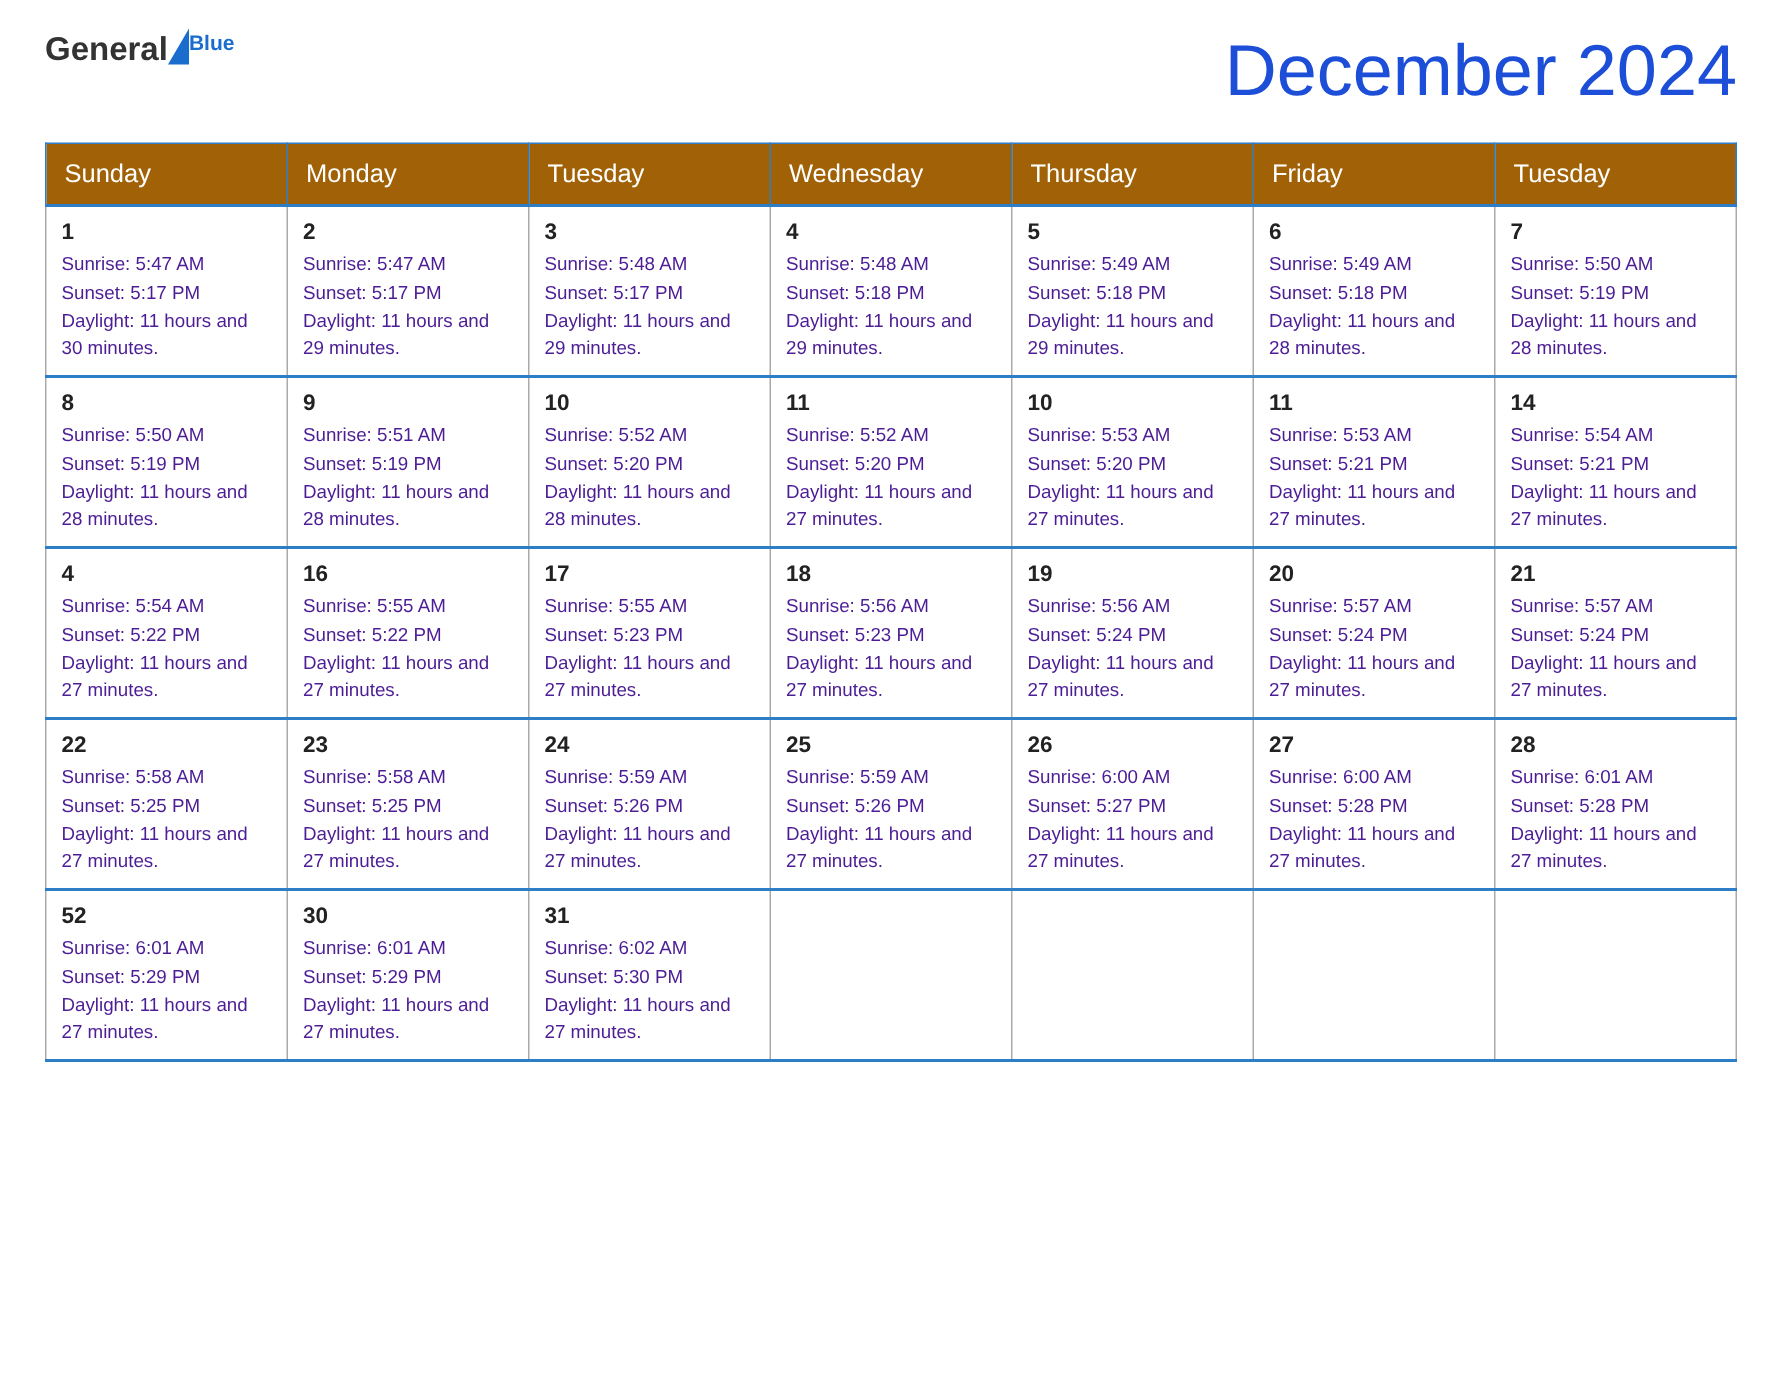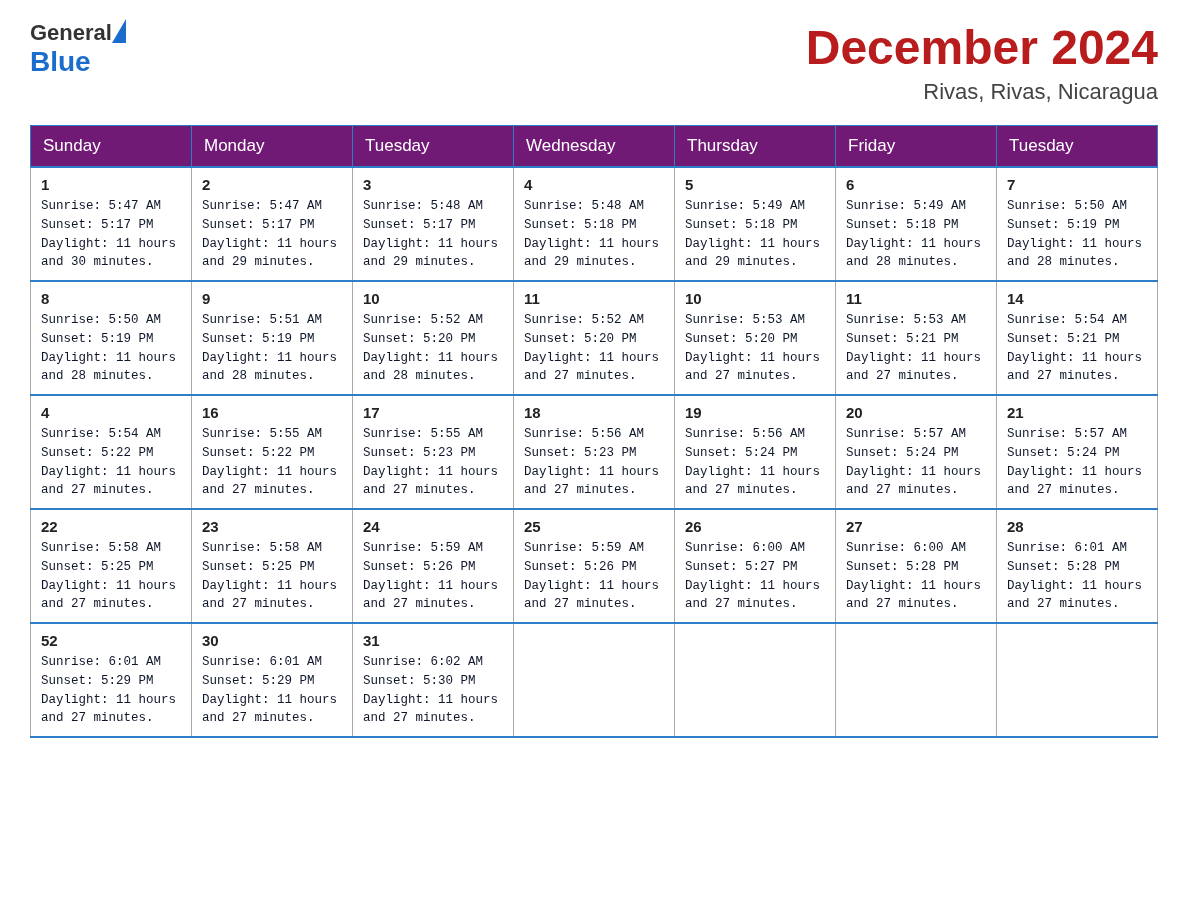--- a/index.html
+++ b/index.html
@@ -15,59 +15,58 @@
       justify-content: space-between;
       align-items: flex-start;
       margin-bottom: 20px;
     }
     .logo-text-general {
       font-size: 22px;
       font-weight: bold;
       color: #333;
     }
     .logo-text-blue {
-      font-size: 28px;
+      font-size: 14px;
       font-weight: bold;
       color: #1a6dcc;
     }
     .logo-triangle {
       width: 0;
       height: 0;
       border-left: 14px solid transparent;
       border-right: 0px solid transparent;
       border-bottom: 24px solid #1a6dcc;
       margin-top: -4px;
     }
     .logo-wrapper {
       display: flex;
-      flex-direction: column;
     }
     .logo-line1 {
       display: flex;
       align-items: center;
     }
     .title-block {
       text-align: right;
     }
     .month-title {
       font-size: 48px;
-      font-weight: bold;
-      color: #b91c1c;
+      font-weight: normal;
+      color: #1d4ed8;
     }
     .location {
       font-size: 22px;
       color: #444;
       margin-top: 4px;
     }
     .calendar {
       width: 100%;
       border-collapse: collapse;
     }
     .calendar th {
-      background-color: #701a75;
+      background-color: #a16207;
       color: #fff;
       font-size: 17px;
       font-weight: normal;
       padding: 10px 12px;
       text-align: left;
       border: 1px solid #2e7ec7;
     }
     .calendar td {
       vertical-align: top;
       border: 1px solid #aaa;
@@ -83,22 +82,21 @@
     }
     .day-num {
       font-size: 15px;
       font-weight: bold;
       display: block;
       margin-bottom: 4px;
     }
     .day-info {
       font-size: 12.5px;
       line-height: 1.5;
-      color: #0f172a;
-      font-family: Liberation Mono, monospace;
+      color: #4c1d95;
     }
     .empty-cell {
       background: #fff;
       border: 1px solid #aaa;
     }
   </style>
 </head>
 <body>
 
 <div class="header">
@@ -106,21 +104,20 @@
     <div class="logo-line1">
       <span class="logo-text-general">General</span>
       <div class="logo-triangle"></div>
     </div>
     <div>
       <span class="logo-text-blue">Blue</span>
     </div>
   </div>
   <div class="title-block">
     <div class="month-title">December 2024</div>
-    <div class="location">Rivas, Rivas, Nicaragua</div>
   </div>
 </div>
 
 <table class="calendar">
   <thead>
     <tr>
     <th>Sunday</th>
         <th>Monday</th>
         <th>Tuesday</th>
         <th>Wednesday</th>

